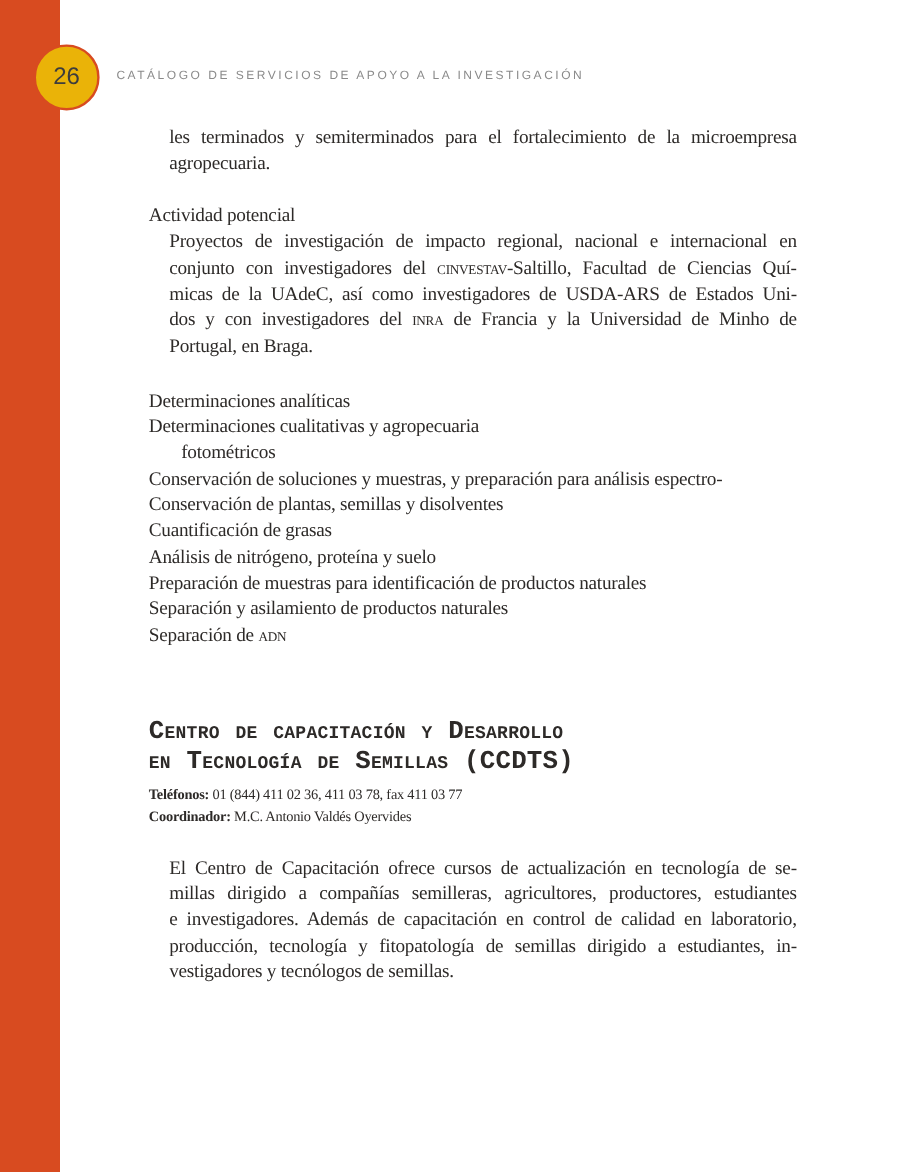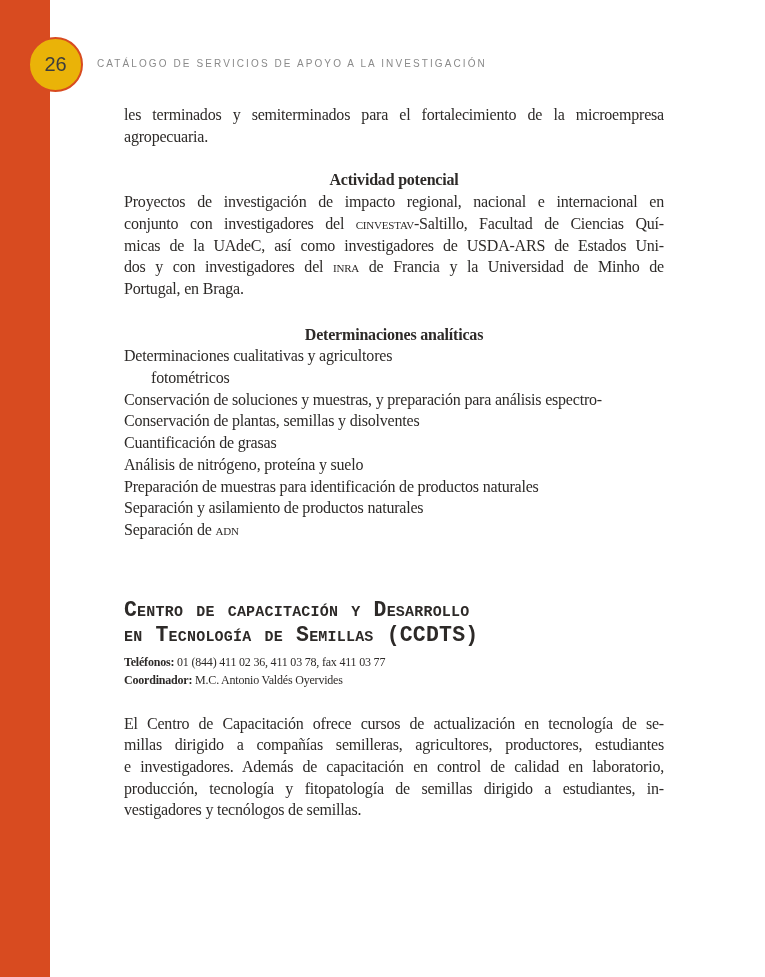--- a/index.html
+++ b/index.html
@@ -44,23 +44,23 @@
     color: var(--muted);
     white-space: nowrap;
   }
   .content {
     position: absolute; left: 124px; top: 104px;
     width: 540px;
     font-size: 16px; line-height: 21.7px;
     letter-spacing: -0.2px;
     color: var(--text);
   }
-  .para .line { text-align: justify; text-align-last: justify; }
+  .para .line { text-align: justify; text-align-last: justify; margin-left: 17px; }
   .para .line:last-child { text-align-last: left; }
-  .subhead { font-weight: bold; margin-top: 22px; text-align: center; }
+  .subhead { font-weight: normal; margin-top: 22px; }
   .subhead.mt-det { margin-top: 24px; }
   .list .line { text-align: left; }
   .list .line.indent { padding-left: 27px; }
   .sc { font-variant: small-caps; }
   .section-title {
     margin-top: 57px;
     font-size: 21.5px; line-height: 25.5px;
     font-weight: bold;
     font-variant: small-caps;
     letter-spacing: 0.2px;
@@ -99,21 +99,21 @@
         <div class="line"><span>Proyectos de investigación de impacto regional, nacional e internacional en</span></div>
         <div class="line"><span>conjunto con investigadores del </span><span class="sc">cinvestav</span><span>-Saltillo, Facultad de Ciencias Quí-</span></div>
         <div class="line"><span>micas de la UAdeC, así como investigadores de USDA-ARS de Estados Uni-</span></div>
         <div class="line"><span>dos y con investigadores del </span><span class="sc">inra</span><span> de Francia y la Universidad de Minho de</span></div>
         <div class="line"><span>Portugal, en Braga.</span></div>
       </div>
 
     <div class="subhead mt-det">Determinaciones analíticas</div>
 
     <div class="list">
-        <div class="line"><span>Determinaciones cualitativas y agricultores</span></div>
+        <div class="line"><span>Determinaciones cualitativas y agropecuaria</span></div>
         <div class="line indent"><span>fotométricos</span></div>
         <div class="line"><span>Conservación de soluciones y muestras, y preparación para análisis espectro-</span></div>
         <div class="line"><span>Conservación de plantas, semillas y disolventes</span></div>
         <div class="line"><span>Cuantificación de grasas</span></div>
         <div class="line"><span>Análisis de nitrógeno, proteína y suelo</span></div>
         <div class="line"><span>Preparación de muestras para identificación de productos naturales</span></div>
         <div class="line"><span>Separación y asilamiento de productos naturales</span></div>
         <div class="line"><span>Separación de </span><span class="sc">adn</span></div>
       </div>
 

